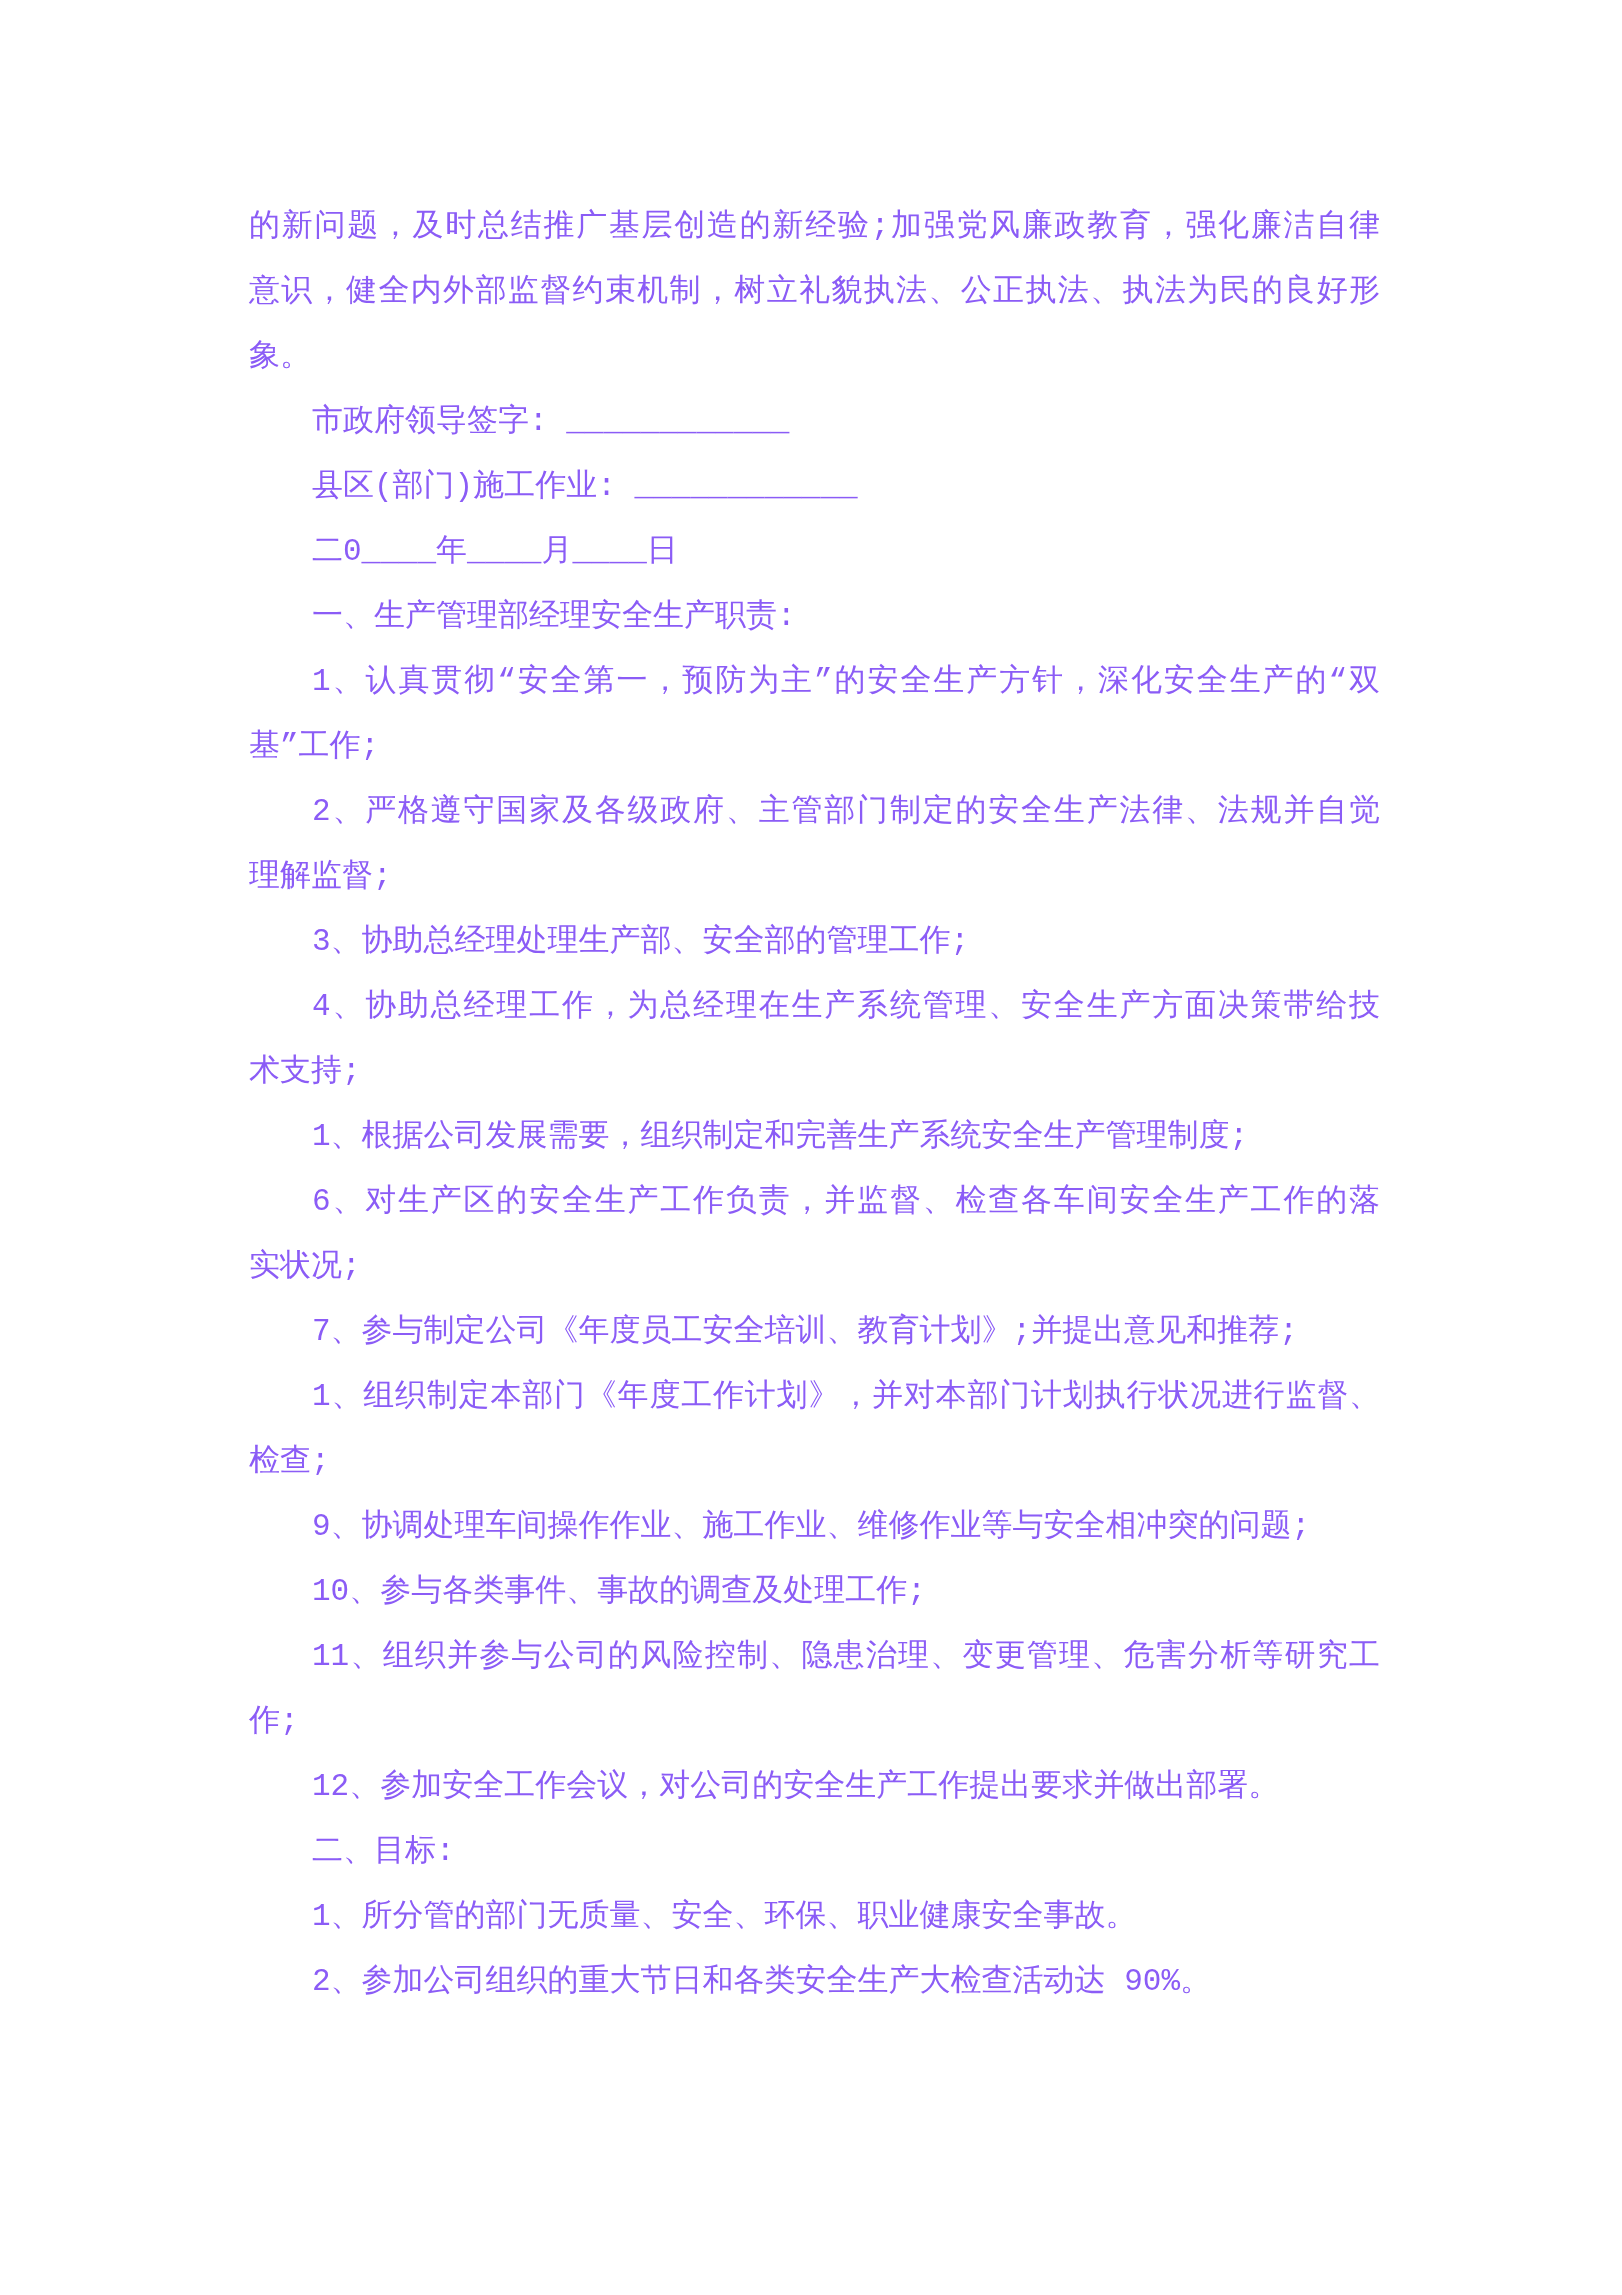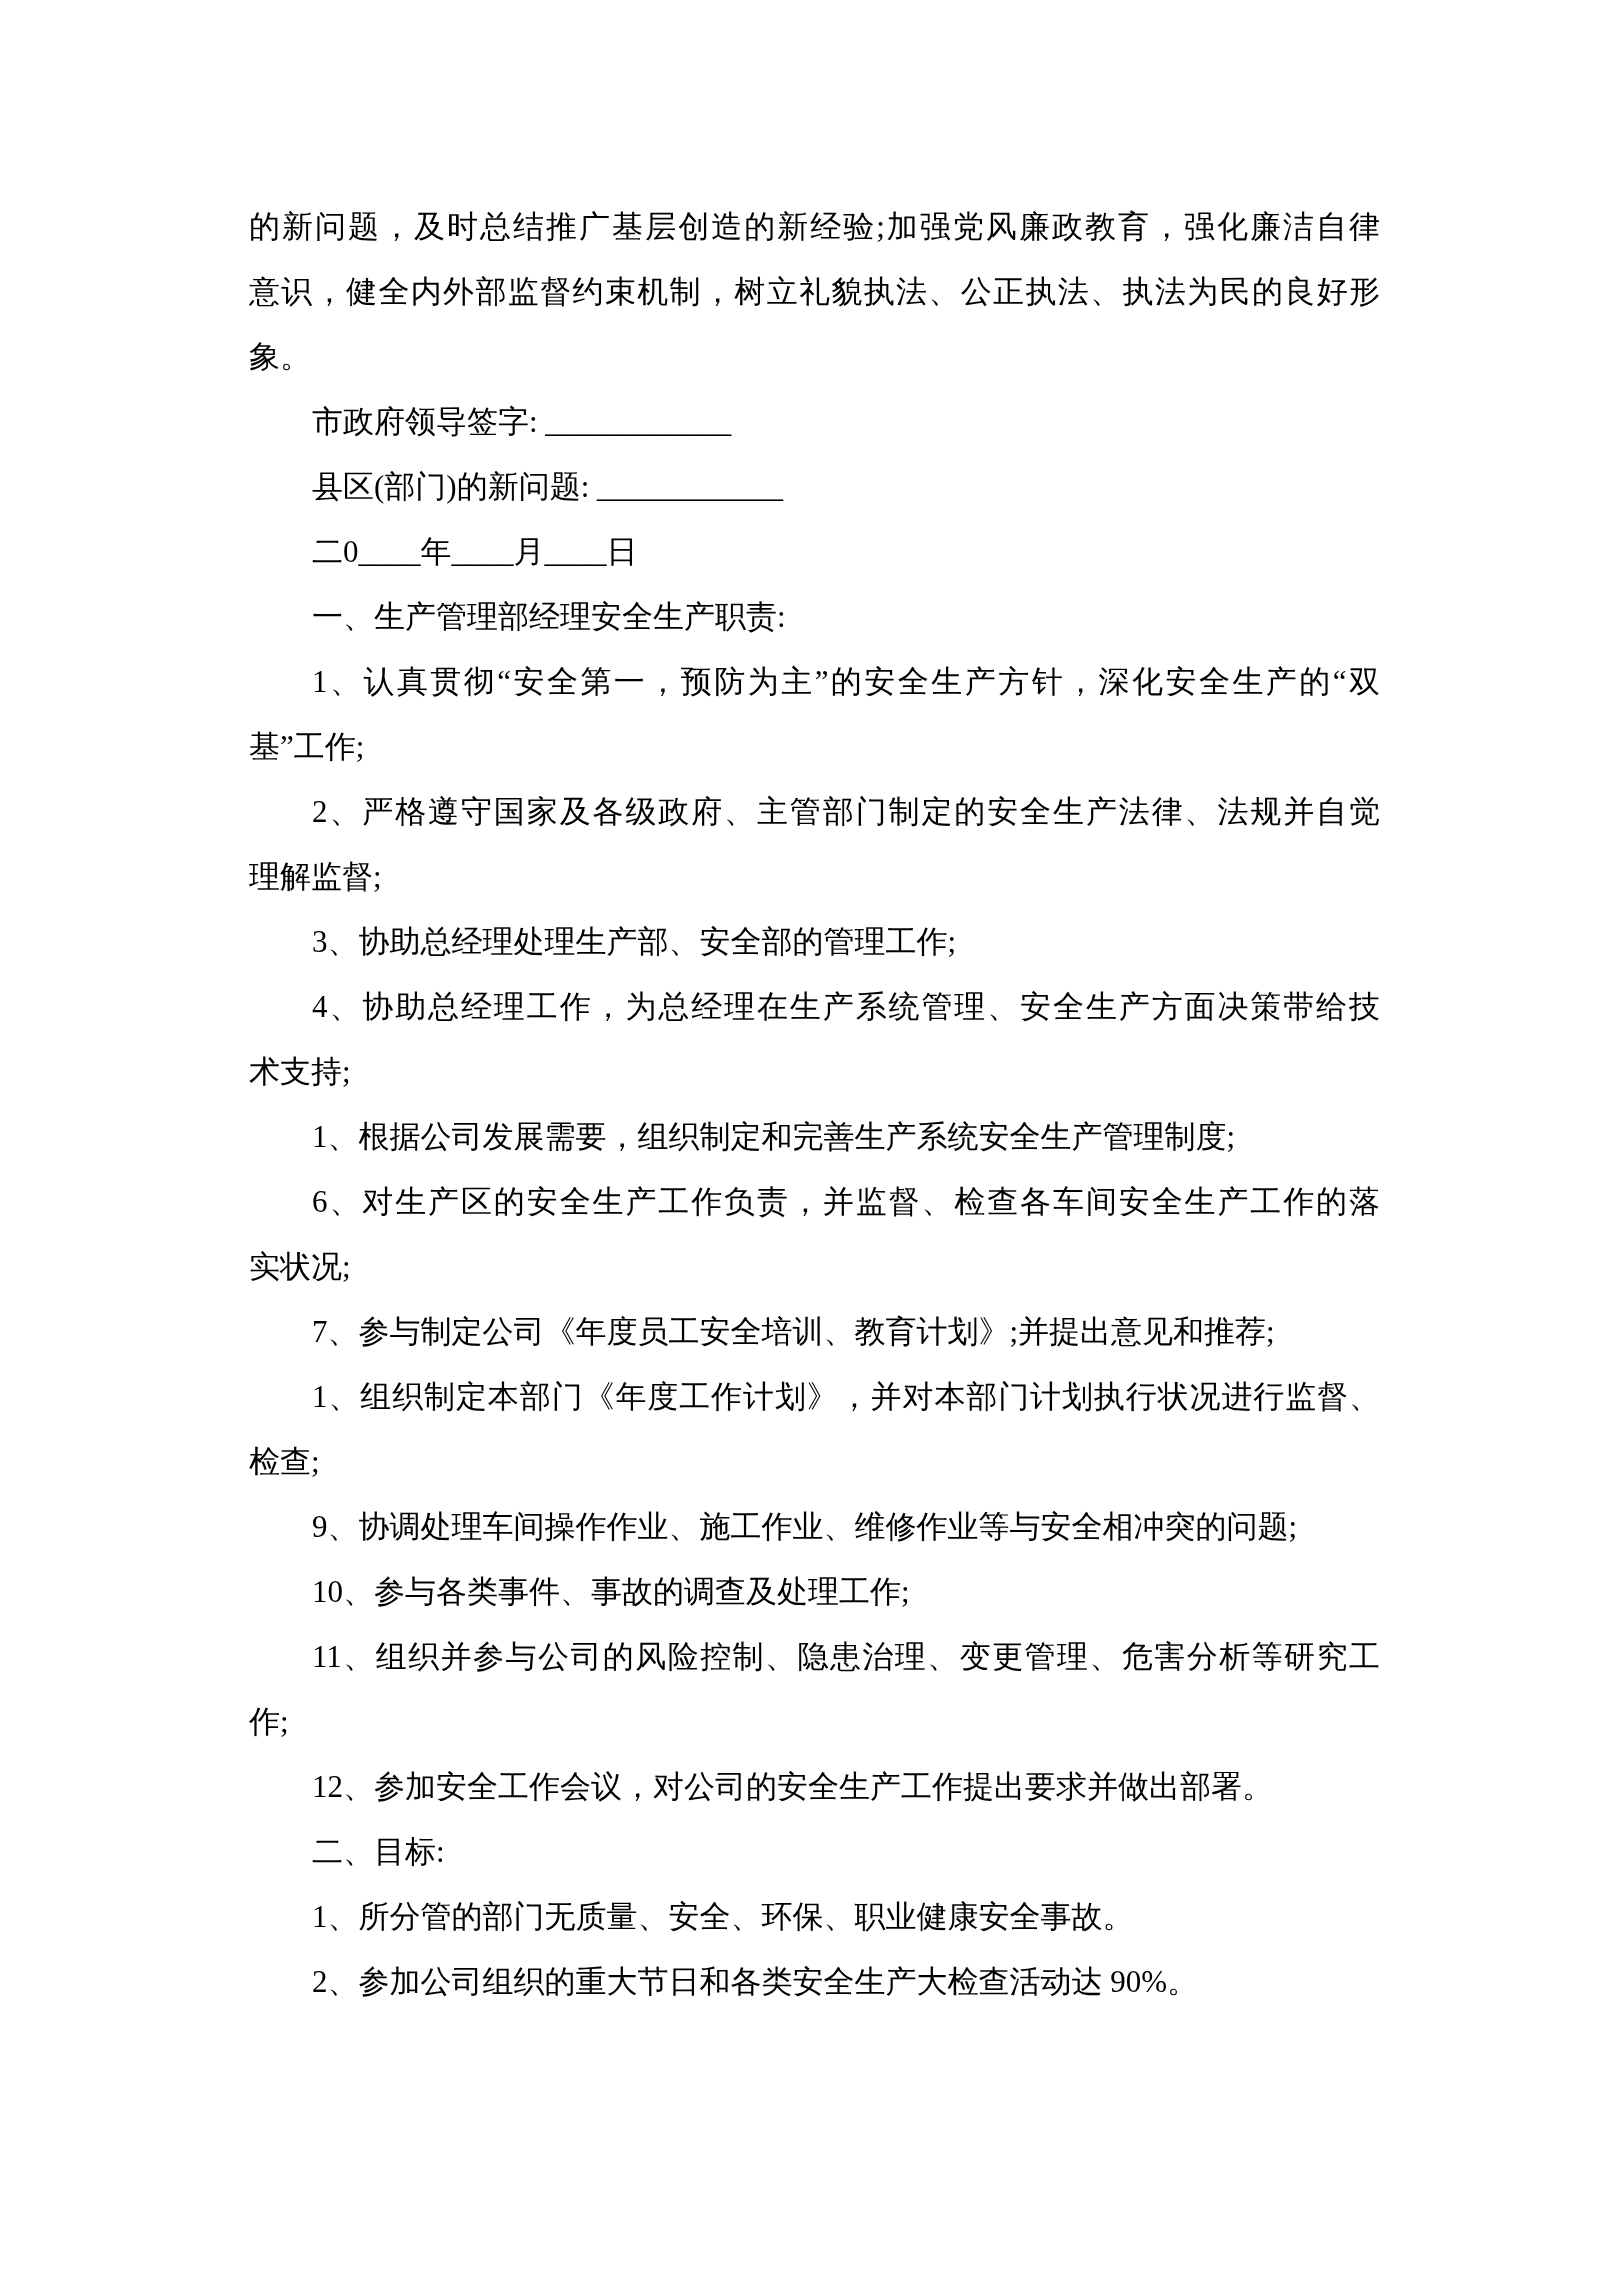--- a/index.html
+++ b/index.html
@@ -14,25 +14,25 @@
     background: #ffffff;
     overflow: hidden;
   }
   .content {
     position: absolute;
     left: 249px;
     top: 194px;
     width: 1131px;
   }
   .line {
-    font-family: Liberation Serif, serif;
+    font-family: Liberation Mono, monospace;
     font-size: 31px;
     line-height: 65px;
     height: 65px;
-    color: #000000;
+    color: #8b5cf6;
     white-space: nowrap;
     letter-spacing: 0;
   }
   .indent {
     padding-left: 63px;
   }
   .justify {
     white-space: normal;
     text-align: justify;
     text-align-last: justify;
@@ -40,21 +40,21 @@
 </style>
 </head>
 <body>
 
 <div class="page">
   <div class="content">
     <div class="line justify">的新问题，及时总结推广基层创造的新经验;加强党风廉政教育，强化廉洁自律</div>
     <div class="line justify">意识，健全内外部监督约束机制，树立礼貌执法、公正执法、执法为民的良好形</div>
     <div class="line">象。</div>
     <div class="line indent">市政府领导签字: ____________</div>
-    <div class="line indent">县区(部门)的新问题: ____________</div>
+    <div class="line indent">县区(部门)施工作业: ____________</div>
     <div class="line indent">二0____年____月____日</div>
     <div class="line indent">一、生产管理部经理安全生产职责:</div>
     <div class="line indent justify">1、认真贯彻“安全第一，预防为主”的安全生产方针，深化安全生产的“双</div>
     <div class="line">基”工作;</div>
     <div class="line indent justify">2、严格遵守国家及各级政府、主管部门制定的安全生产法律、法规并自觉</div>
     <div class="line">理解监督;</div>
     <div class="line indent">3、协助总经理处理生产部、安全部的管理工作;</div>
     <div class="line indent justify">4、协助总经理工作，为总经理在生产系统管理、安全生产方面决策带给技</div>
     <div class="line">术支持;</div>
     <div class="line indent">1、根据公司发展需要，组织制定和完善生产系统安全生产管理制度;</div>

